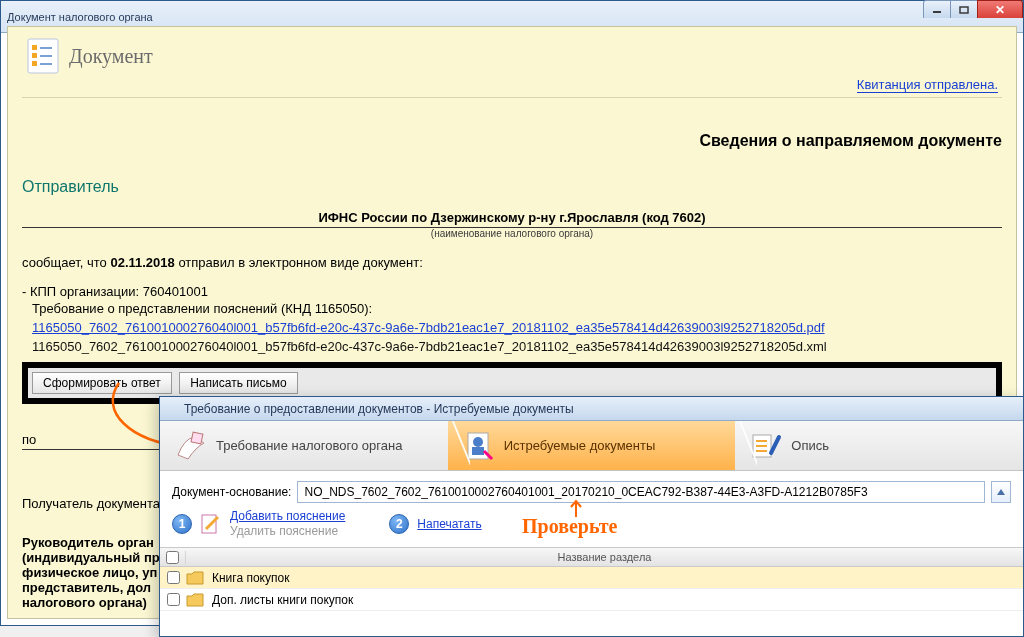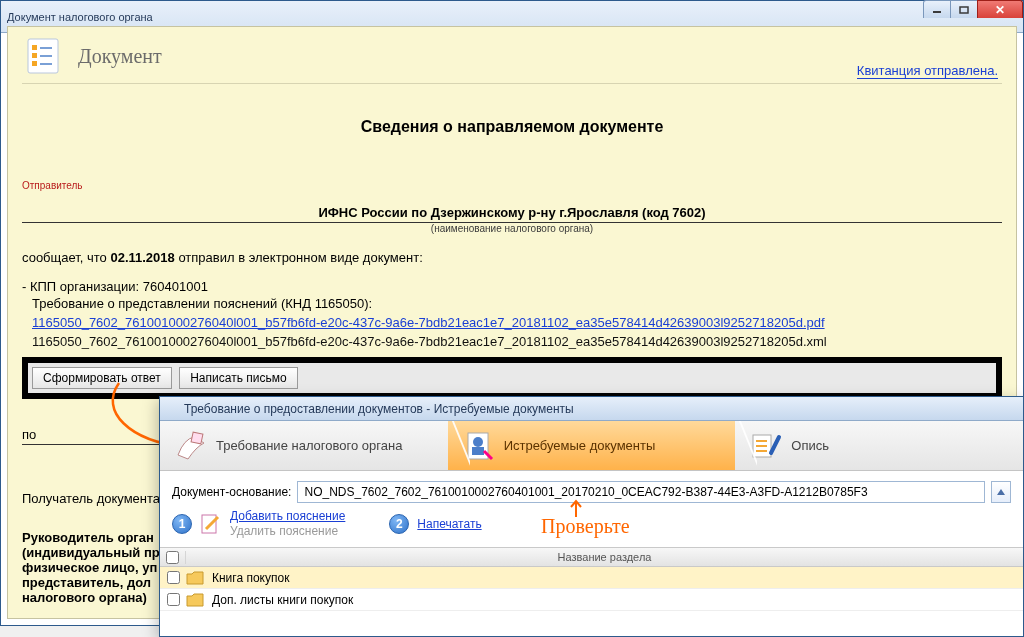--- a/index.html
+++ b/index.html
@@ -10,26 +10,26 @@
   .titlebar { height: 32px; background: linear-gradient(to bottom, #e8f0fa, #d6e4f4); display: flex; align-items: center; padding-left: 6px; border-bottom: 1px solid #8faac9; position: relative; }
   .titlebar .title { color: #253a5a; font-size: 11px; }
   .winbtns { position: absolute; right: 0; top: -1px; display: flex; }
   .winbtn { width: 28px; height: 18px; background: linear-gradient(to bottom,#e9f1fb,#c6d8ee); border: 1px solid #7a97bb; border-bottom: none; display:flex; align-items:center; justify-content:center; font-size:10px; color:#3a3a3a; margin-left:-1px;}
   .winbtn.min { border-top-left-radius:3px;}
   .winbtn.max svg, .winbtn.min svg { stroke:#3a3a3a; }
   .winbtn.close { width:46px; background: linear-gradient(to bottom,#f07a74,#d9423a); color:#fff; border-color:#9e1e18; border-top-right-radius:3px;}
   .winbtn.close span { color:#fff; font-weight:bold; font-size:12px; font-family: Arial;}
 
   .page { position:absolute; left:6px; top:25px; right:6px; bottom:6px; background:#faf7d2; border:1px solid #c6c3a1; padding:8px 14px 14px 14px; overflow:hidden; }
-  .doc-header { display:flex; align-items:center; gap:14px; position:relative; border-bottom:1px solid #d7d4b2; padding-bottom:6px; }
+  .doc-header { display:flex; align-items:center; gap:5px; position:relative; border-bottom:1px solid #d7d4b2; padding-bottom:20px; }
   .doc-icon { width:42px; height:42px; }
   .doc-title { font-size:20px; color:#6b6b6b; font-family: Georgia, serif; }
   .receipt-link { position:absolute; right:4px; bottom:4px; color:#1a3fd4; border-bottom:1px solid #1a3fd4; font-size:13px; }
-  .main-heading { text-align:center; font-size:16px; font-weight:bold; margin-top:34px; }
-  .lbl-sender { font-size:10px; margin-top:44px; color:#b91c1c; }
+  .main-heading { text-align:right; font-size:16px; font-weight:bold; margin-top:34px; }
+  .lbl-sender { font-size:16px; margin-top:28px; color:#0f766e; }
   .sender-line { text-align:center; font-size:13px; font-weight:bold; margin-top:14px; }
   .hr1 { border:0; border-top:1px solid #333; margin:2px 0 0 0; }
   .sub { text-align:center; font-size:10px; color:#3a3a3a; }
   .sent-line { font-size:13px; margin-top:16px; }
   .sent-line .date { font-weight:bold; }
   .kpp-block { margin-top:14px; padding-left:10px; font-size:13px; }
   .kpp-row1::before { content:"- "; margin-left:-10px; }
   .link { color:#1a3fd4; text-decoration:underline; font-size:13px; word-break:break-all; display:inline-block; margin-top:4px;}
   .xml { font-size:13px; margin-top:4px; color:#111;}
   .btnbar { margin-top:8px; background:#e9e9e9; padding:4px; border:6px solid #000000; }
@@ -247,14 +247,14 @@
     <svg class="folder" viewBox="0 0 18 14">
         <path d="M1 3 L6 3 L8 1 L17 1 L17 13 L1 13 Z" fill="#f6c95c" stroke="#c89a2e"></path>
       </svg>
     <span class="txt">Доп. листы книги покупок</span>
   </div>
 
   <svg style="position:absolute; left:408px; top:102px; width:16px; height:18px;">
     <line x1="8" y1="18" x2="8" y2="3" stroke="#ff6600" stroke-width="2"></line>
     <path d="M3,8 L8,2 L13,8" fill="none" stroke="#ff6600" stroke-width="2"></path>
   </svg>
-  <div class="annot" style="left:381px; top:118px;">Проверьте</div>
+  <div class="annot" style="left:362px; top:118px;font-weight:bold;">Проверьте</div>
 </div>
 
 </body></html>

